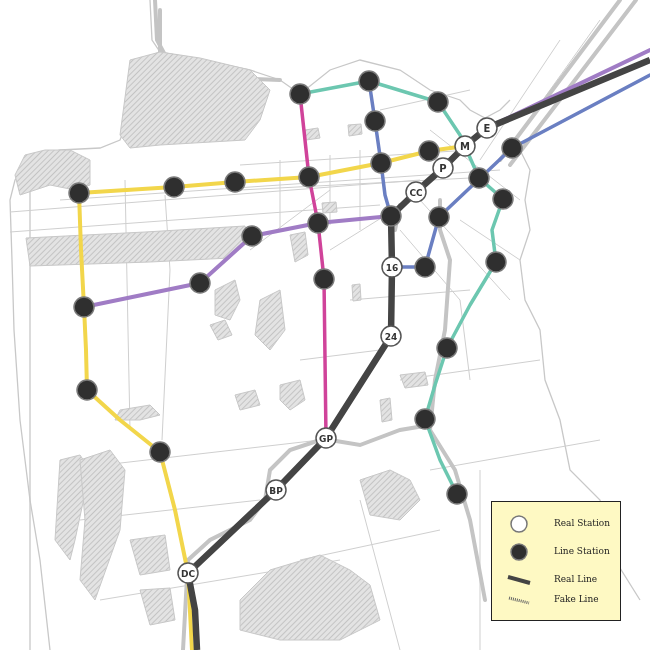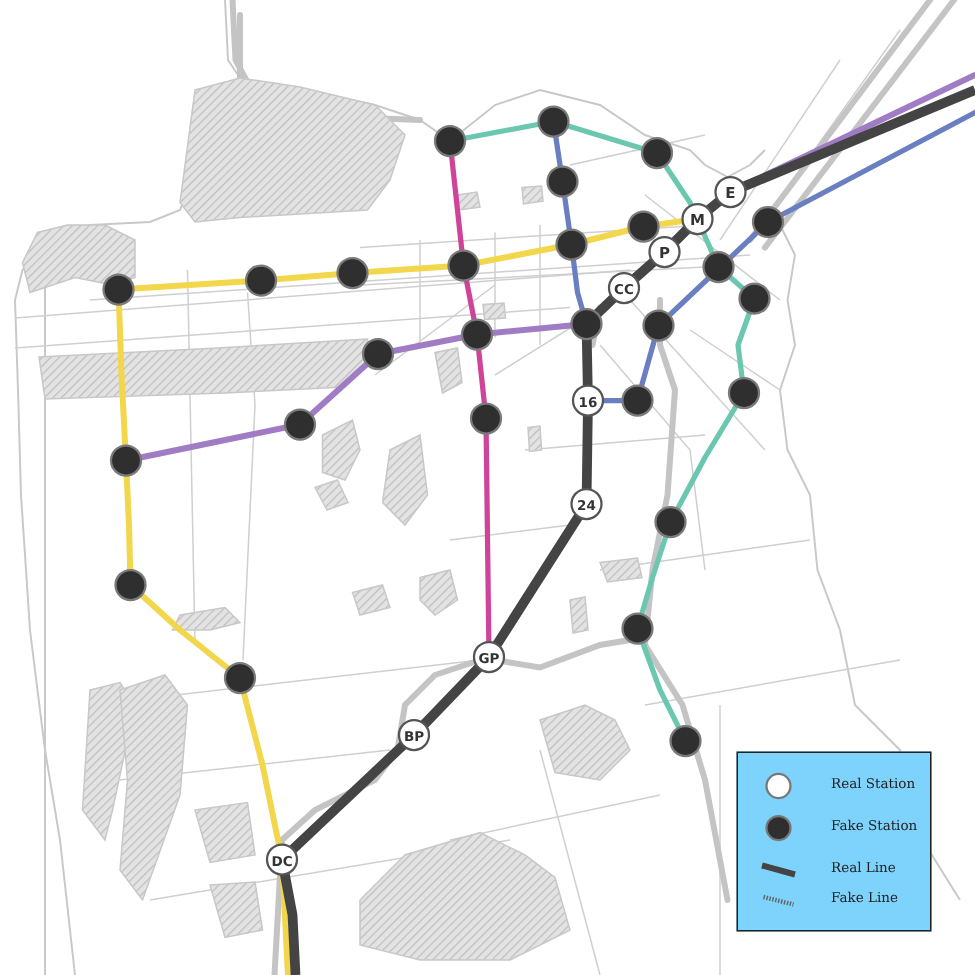--- a/index.html
+++ b/index.html
@@ -1,20 +1,20 @@
 <!DOCTYPE html>
 <html><head>
 <meta charset="utf-8">
 <style>
   html, body { margin: 0; padding: 0; background: #ffffff; }
   body { width: 650px; height: 650px; overflow: hidden; position: relative; font-family: "DejaVu Sans", sans-serif; }
   #map { position: absolute; left: 0; top: 0; width: 650px; height: 650px; }
   .legend {
     position: absolute; left: 491px; top: 501px; width: 130px; height: 120px;
-    background: #7dd3fc; border: 1.5px solid #222; box-sizing: border-box;
+    background: #fef9c3; border: 1.5px solid #222; box-sizing: border-box;
     font-family: "DejaVu Serif", serif; font-size: 9px; color: #222;
   }
   .legend-row { position: absolute; left: 0; width: 100%; height: 20px; }
   .legend-sym { position: absolute; left: 14px; top: 0; width: 26px; height: 20px; }
   .legend-label { position: absolute; left: 62px; top: 4px; white-space: nowrap; }
 </style>
 </head>
 <body>
 
 <svg id="map" width="650" height="650" viewBox="0 0 650 650" xmlns="http://www.w3.org/2000/svg">
@@ -191,21 +191,21 @@
   <div class="legend-row" style="top:12px;">
     <svg class="legend-sym" viewBox="0 0 26 20">
       <circle cx="13" cy="10" r="8" fill="#fff" stroke="#777" stroke-width="1.5"></circle>
     </svg>
     <span class="legend-label">Real Station</span>
   </div>
   <div class="legend-row" style="top:40px;">
     <svg class="legend-sym" viewBox="0 0 26 20">
       <circle cx="13" cy="10" r="8" fill="#2f2f2f" stroke="#777" stroke-width="1.5"></circle>
     </svg>
-    <span class="legend-label">Fake Station</span>
+    <span class="legend-label">Line Station</span>
   </div>
   <div class="legend-row" style="top:88px;">
     <svg class="legend-sym" viewBox="0 0 26 20">
       <line x1="3" y1="8" x2="23" y2="13" stroke="#666" stroke-width="3" stroke-dasharray="1,1"></line>
     </svg>
     <span class="legend-label">Fake Line</span>
   </div>
   <div class="legend-row" style="top:68px;">
     <svg class="legend-sym" viewBox="0 0 26 20">
       <line x1="2" y1="7" x2="24" y2="13" stroke="#444" stroke-width="4"></line>

